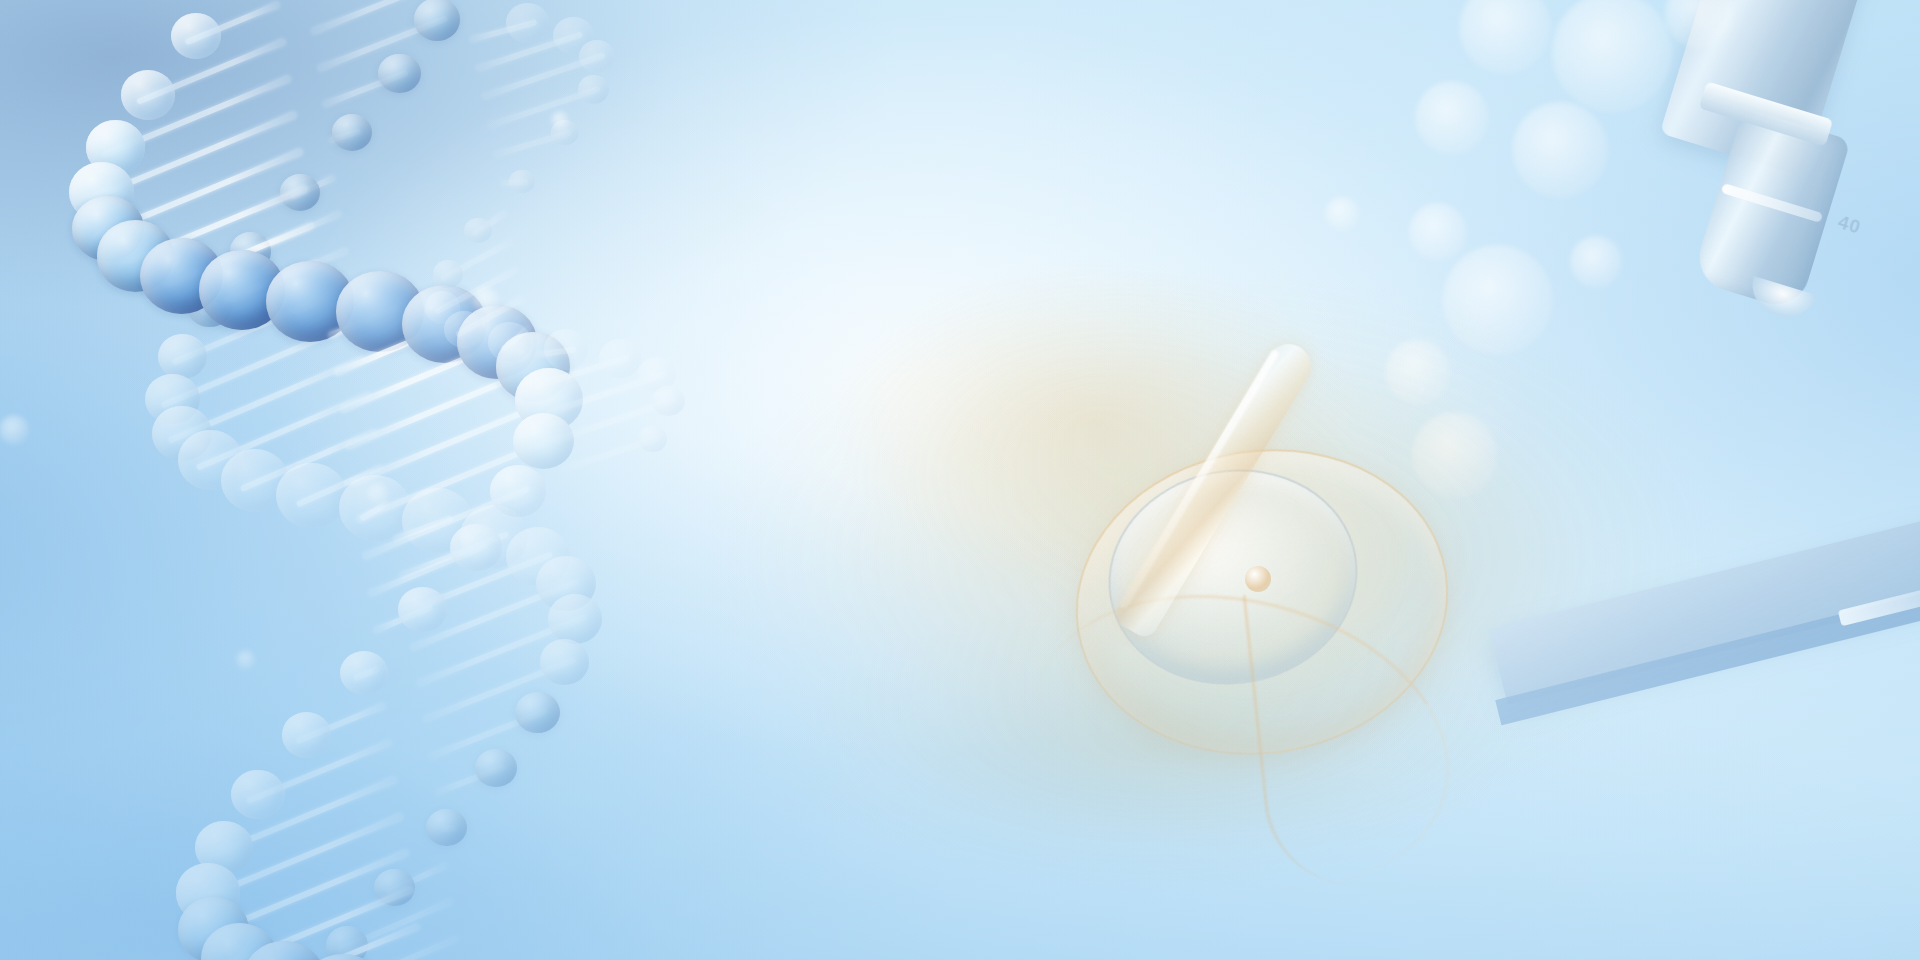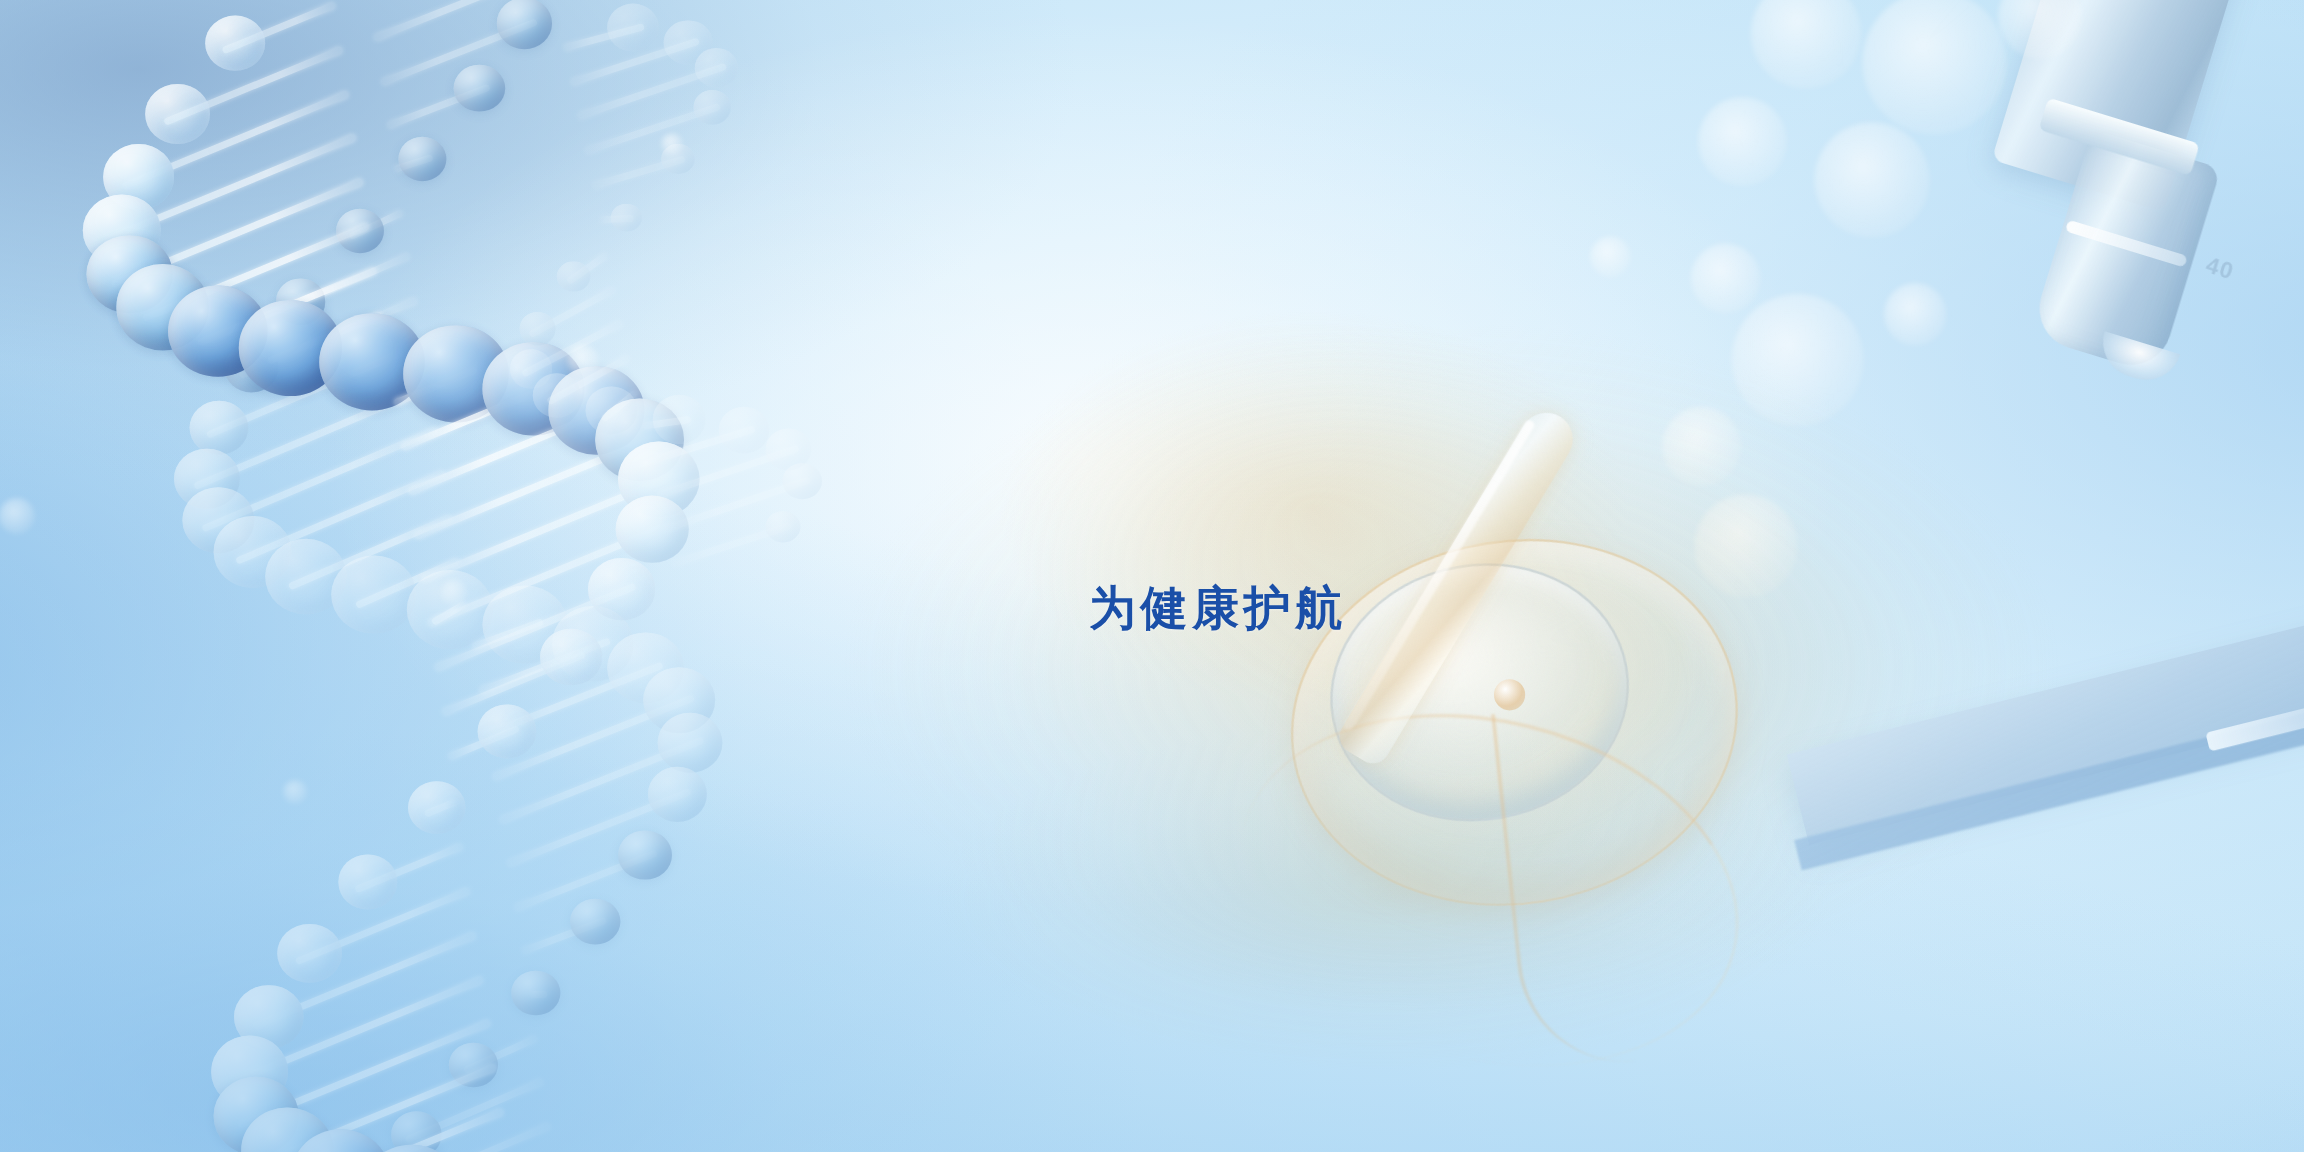--- a/index.html
+++ b/index.html
@@ -444,16 +444,15 @@
   <div>
     <div class="stage-top"></div>
     <div class="stage-edge"></div>
     <div class="stage-clip"></div>
   </div>
 
   <div class="layer bg-bottom-right"></div>
   <div class="layer bg-vignette"></div>
 
   <div id="text-block">
-    <p id="slogan">为健康护航</p>
   </div>
 
 </div>
 
 </body></html>

